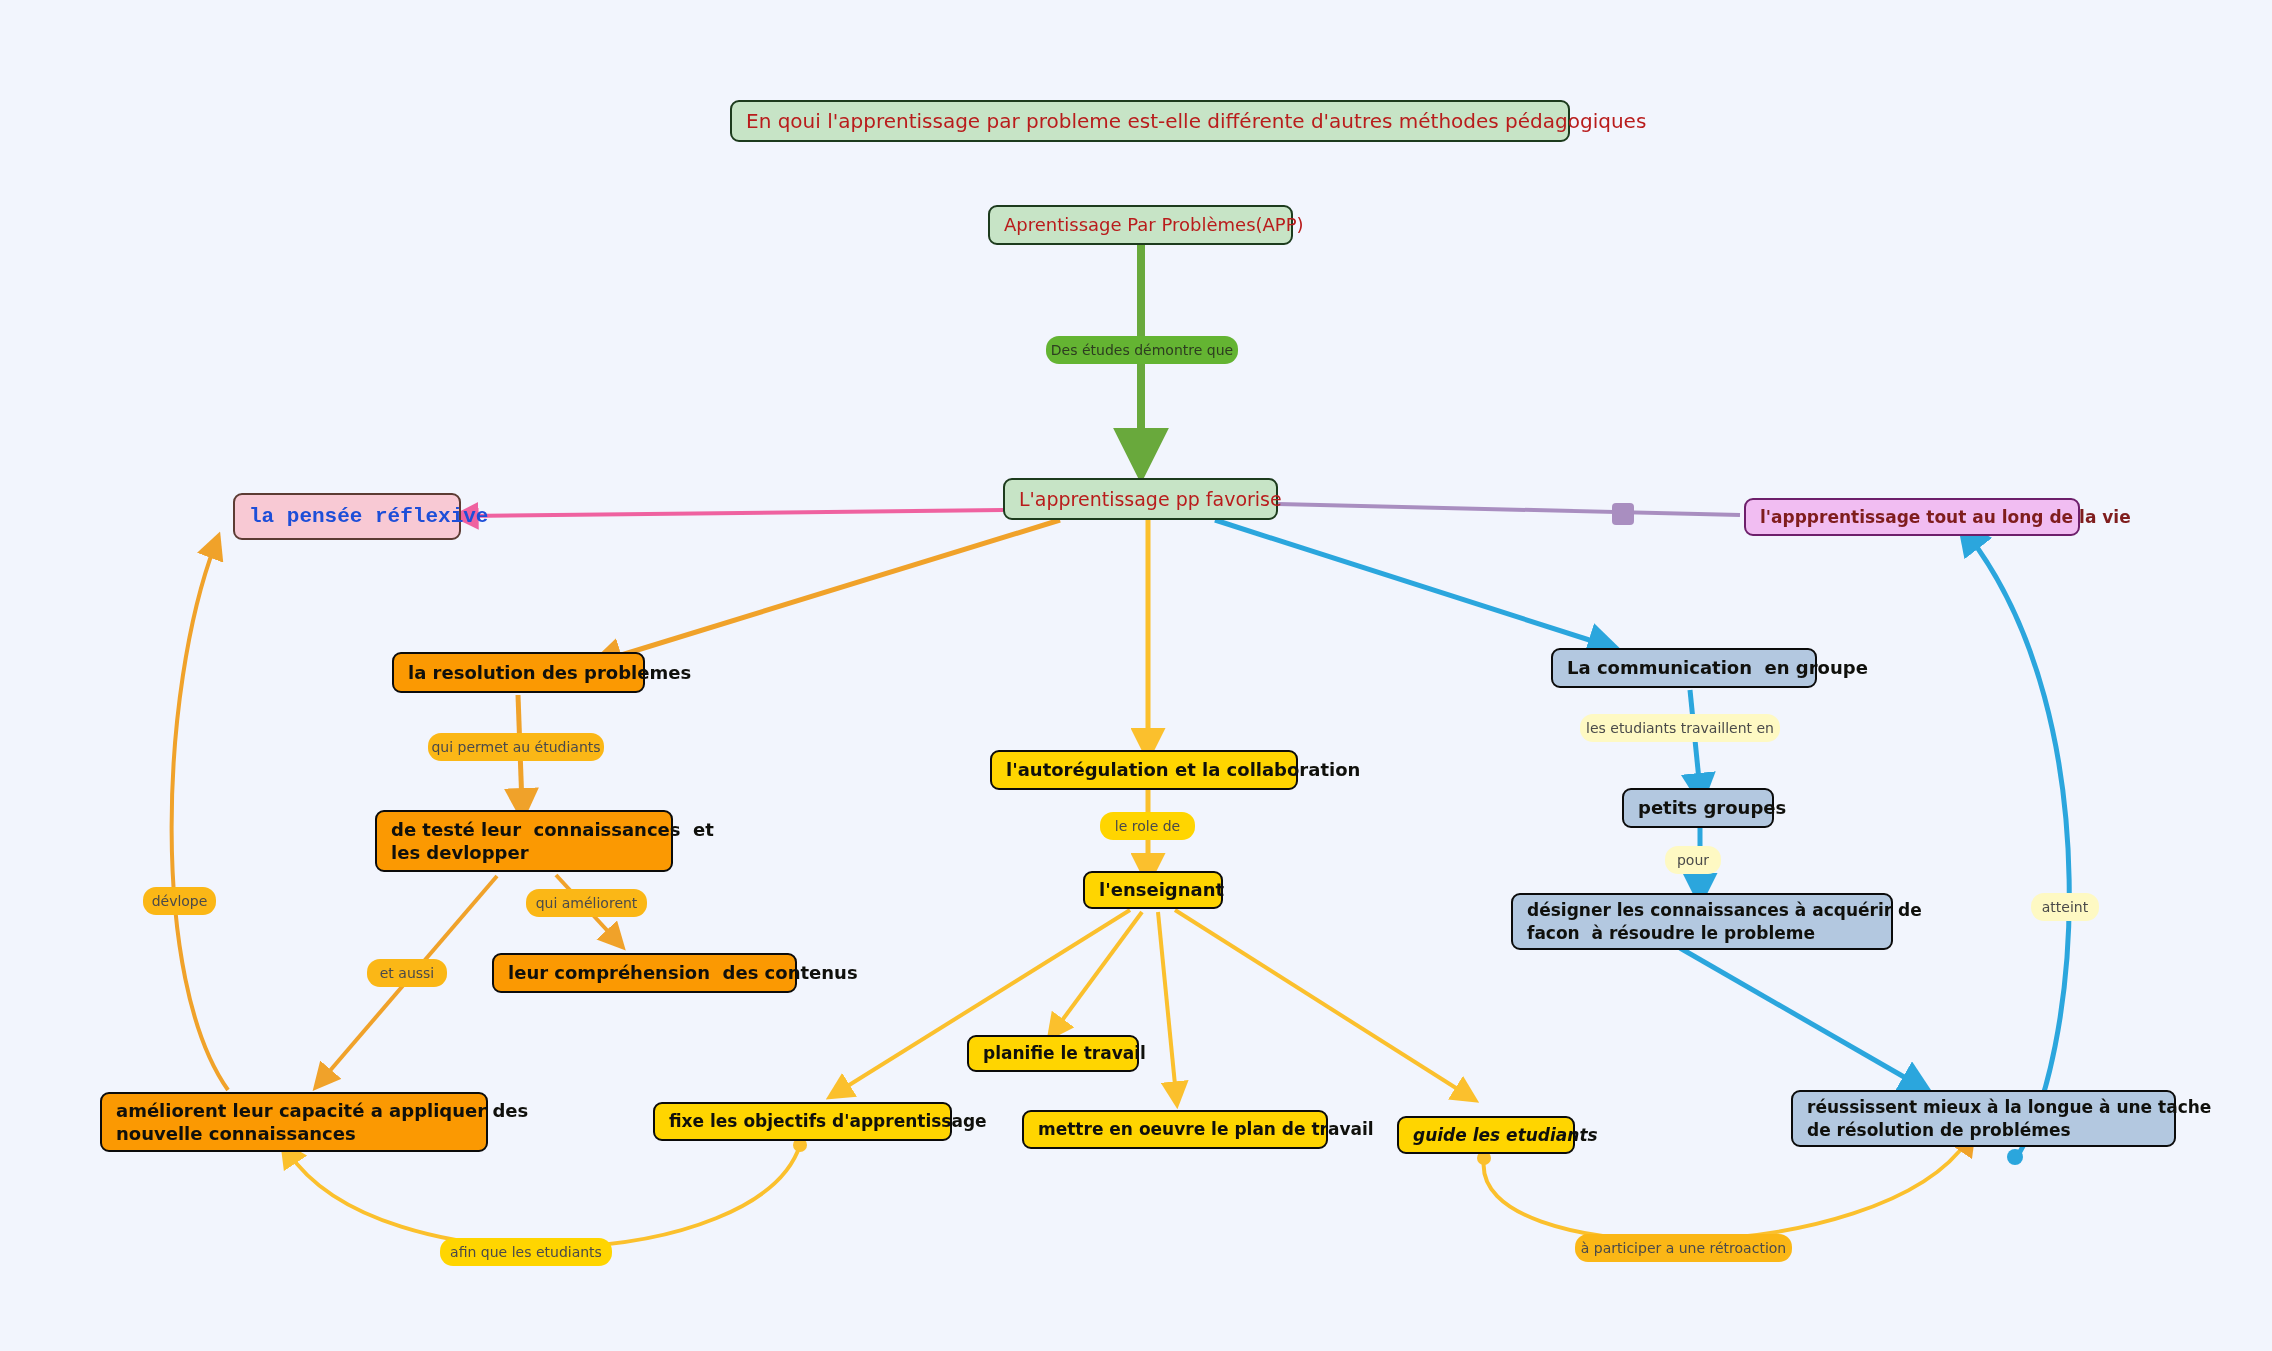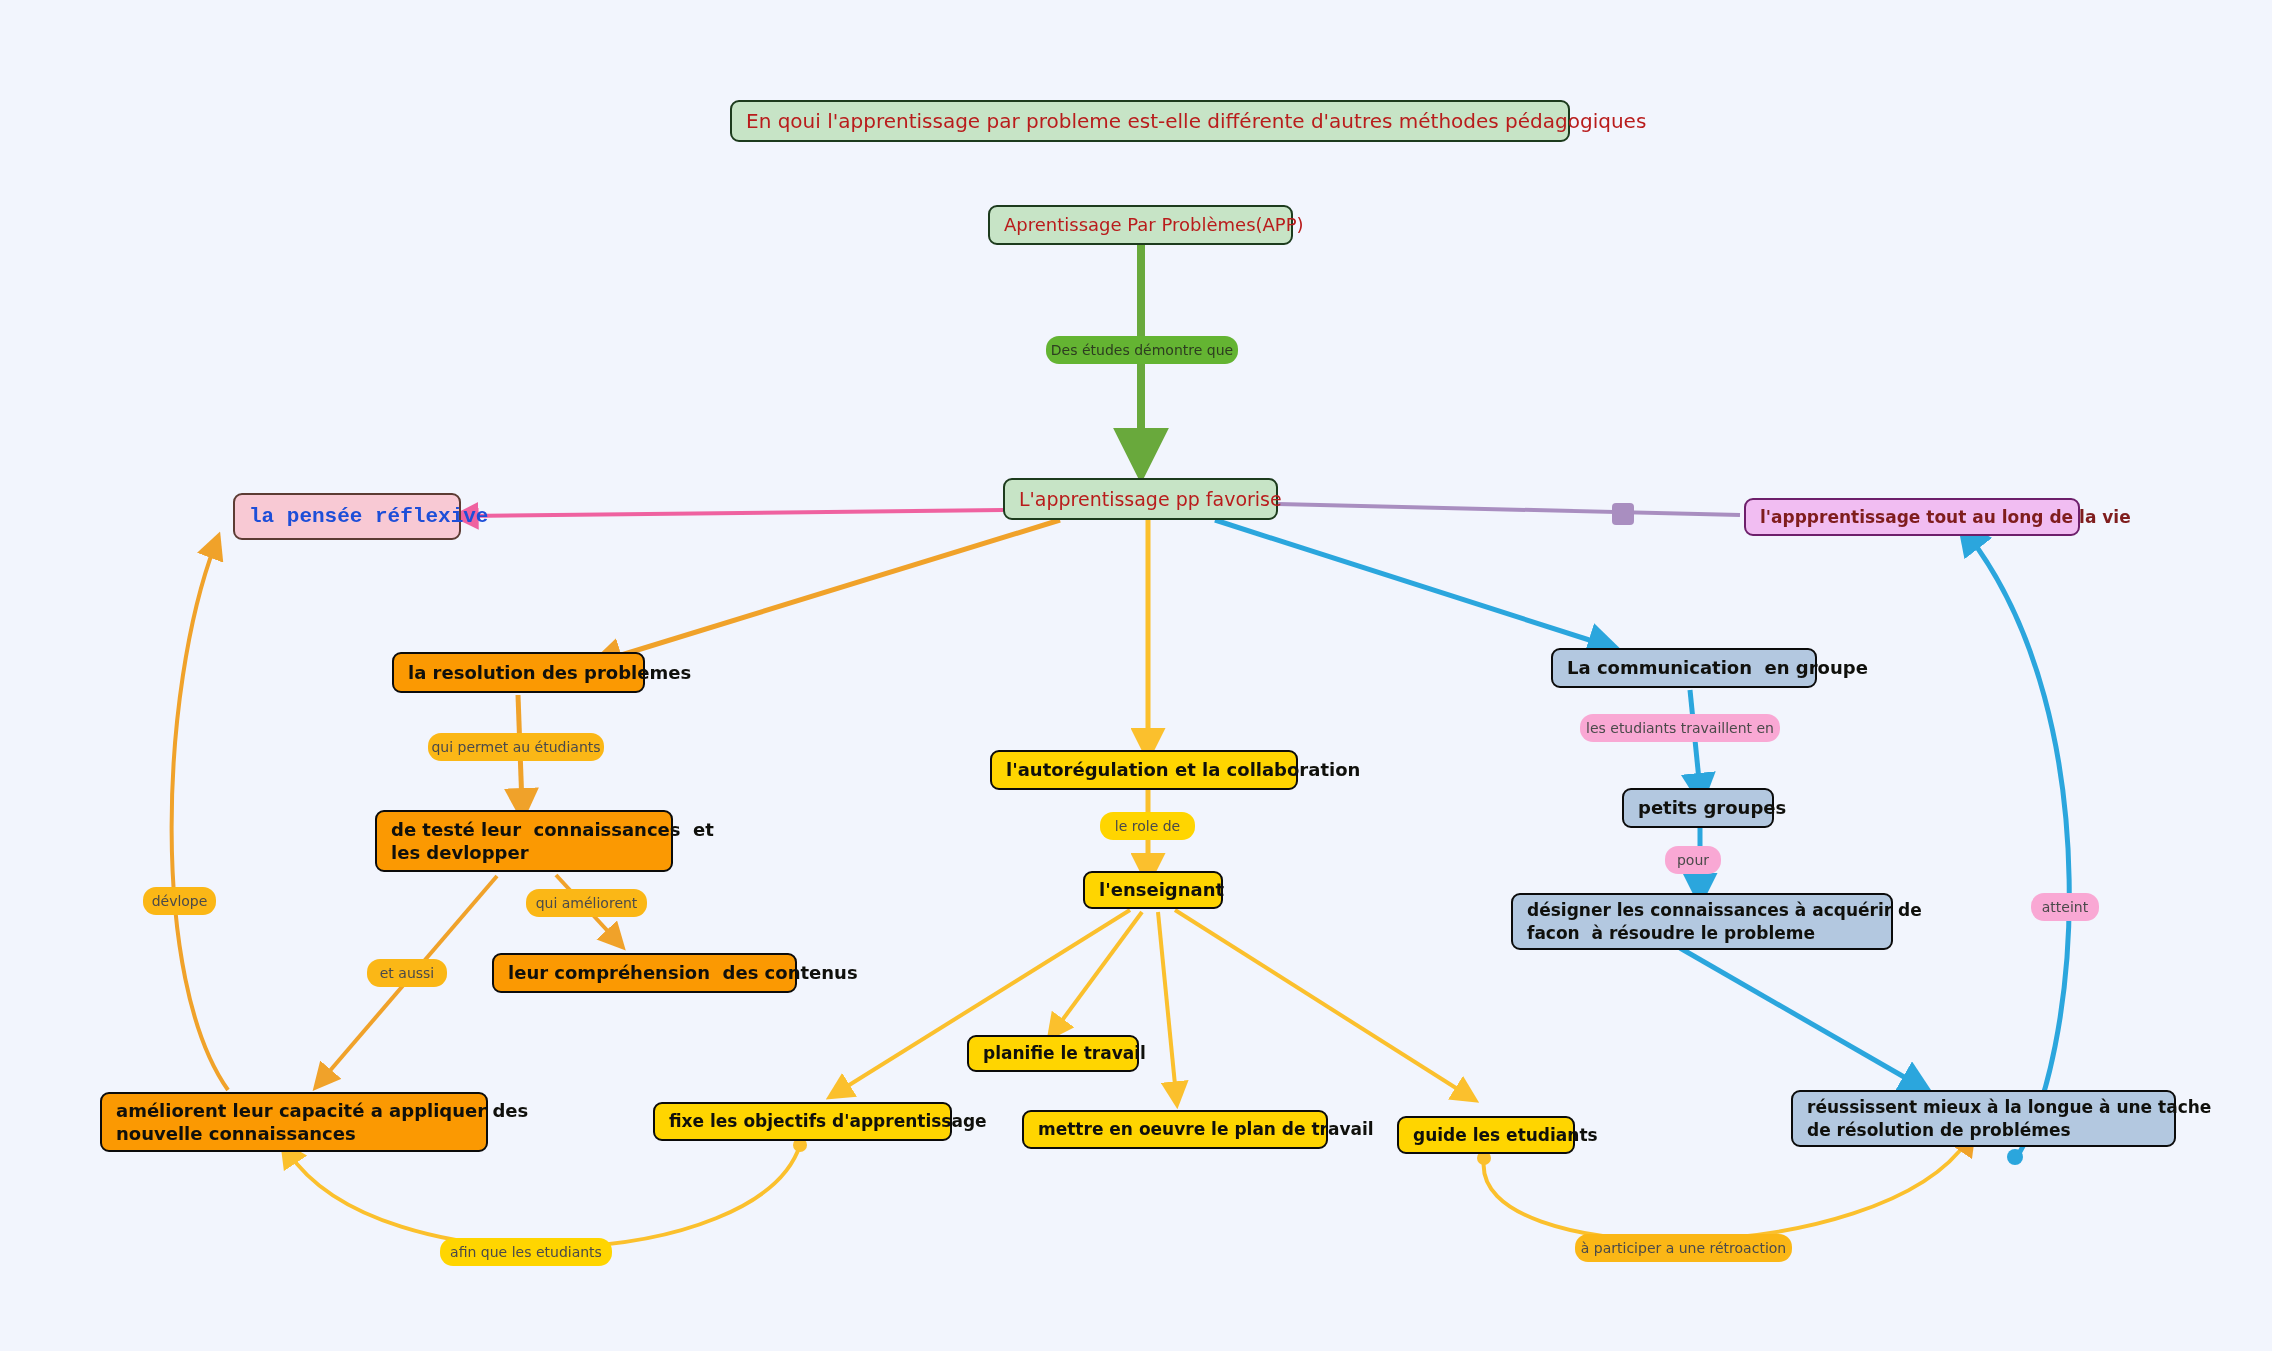--- a/index.html
+++ b/index.html
@@ -79,21 +79,21 @@
     justify-content: center;
     border-radius: 13px;
     white-space: pre;
     color: #4a4a4a;
     font-weight: normal;
     line-height: 1.2;
   }
   .l-green  { background: #64b432; color:#2d3d20; }
   .l-orange { background: #fbb716; }
   .l-yellow { background: #ffd500; }
-  .l-blue   { background: #f9a8d4; }
+  .l-blue   { background: #fef9c3; }
   .l-purple { background: #a98ec0; }
 
   .pad-h { padding: 0 12px; }
   .pad-b { padding: 7px 14px; }
 </style>
 </head>
 <body>
 
 <div id="canvas">
 
@@ -213,21 +213,21 @@
   </div>
 
   <div class="node n-yellow pad-b" style="left:653px; top:1102px; width:299px; height:39px; font-size:17px; justify-content:center;">
     <span class="txt" style="text-align:center;">fixe les objectifs d'apprentissage</span>
   </div>
 
   <div class="node n-yellow pad-b" style="left:1022px; top:1110px; width:306px; height:39px; font-size:17px; justify-content:center;">
     <span class="txt" style="text-align:center;">mettre en oeuvre le plan de travail</span>
   </div>
 
-  <div class="node n-yellow pad-b" style="left:1397px; top:1116px; width:178px; height:38px; font-size:17px; ">
+  <div class="node n-yellow pad-b" style="left:1397px; top:1116px; width:178px; height:38px; font-size:17px; font-style:italic;">
     <span class="txt" style="text-align:center;">guide les etudiants</span>
   </div>
 
   <div class="node n-blue pad-b" style="left:1551px; top:648px; width:266px; height:40px; font-size:18px; justify-content:center;">
     <span class="txt" style="text-align:center;">La communication  en groupe</span>
   </div>
 
   <div class="node n-blue pad-b" style="left:1622px; top:788px; width:152px; height:40px; font-size:18px; justify-content:center;">
     <span class="txt" style="text-align:center;">petits groupes</span>
   </div>

